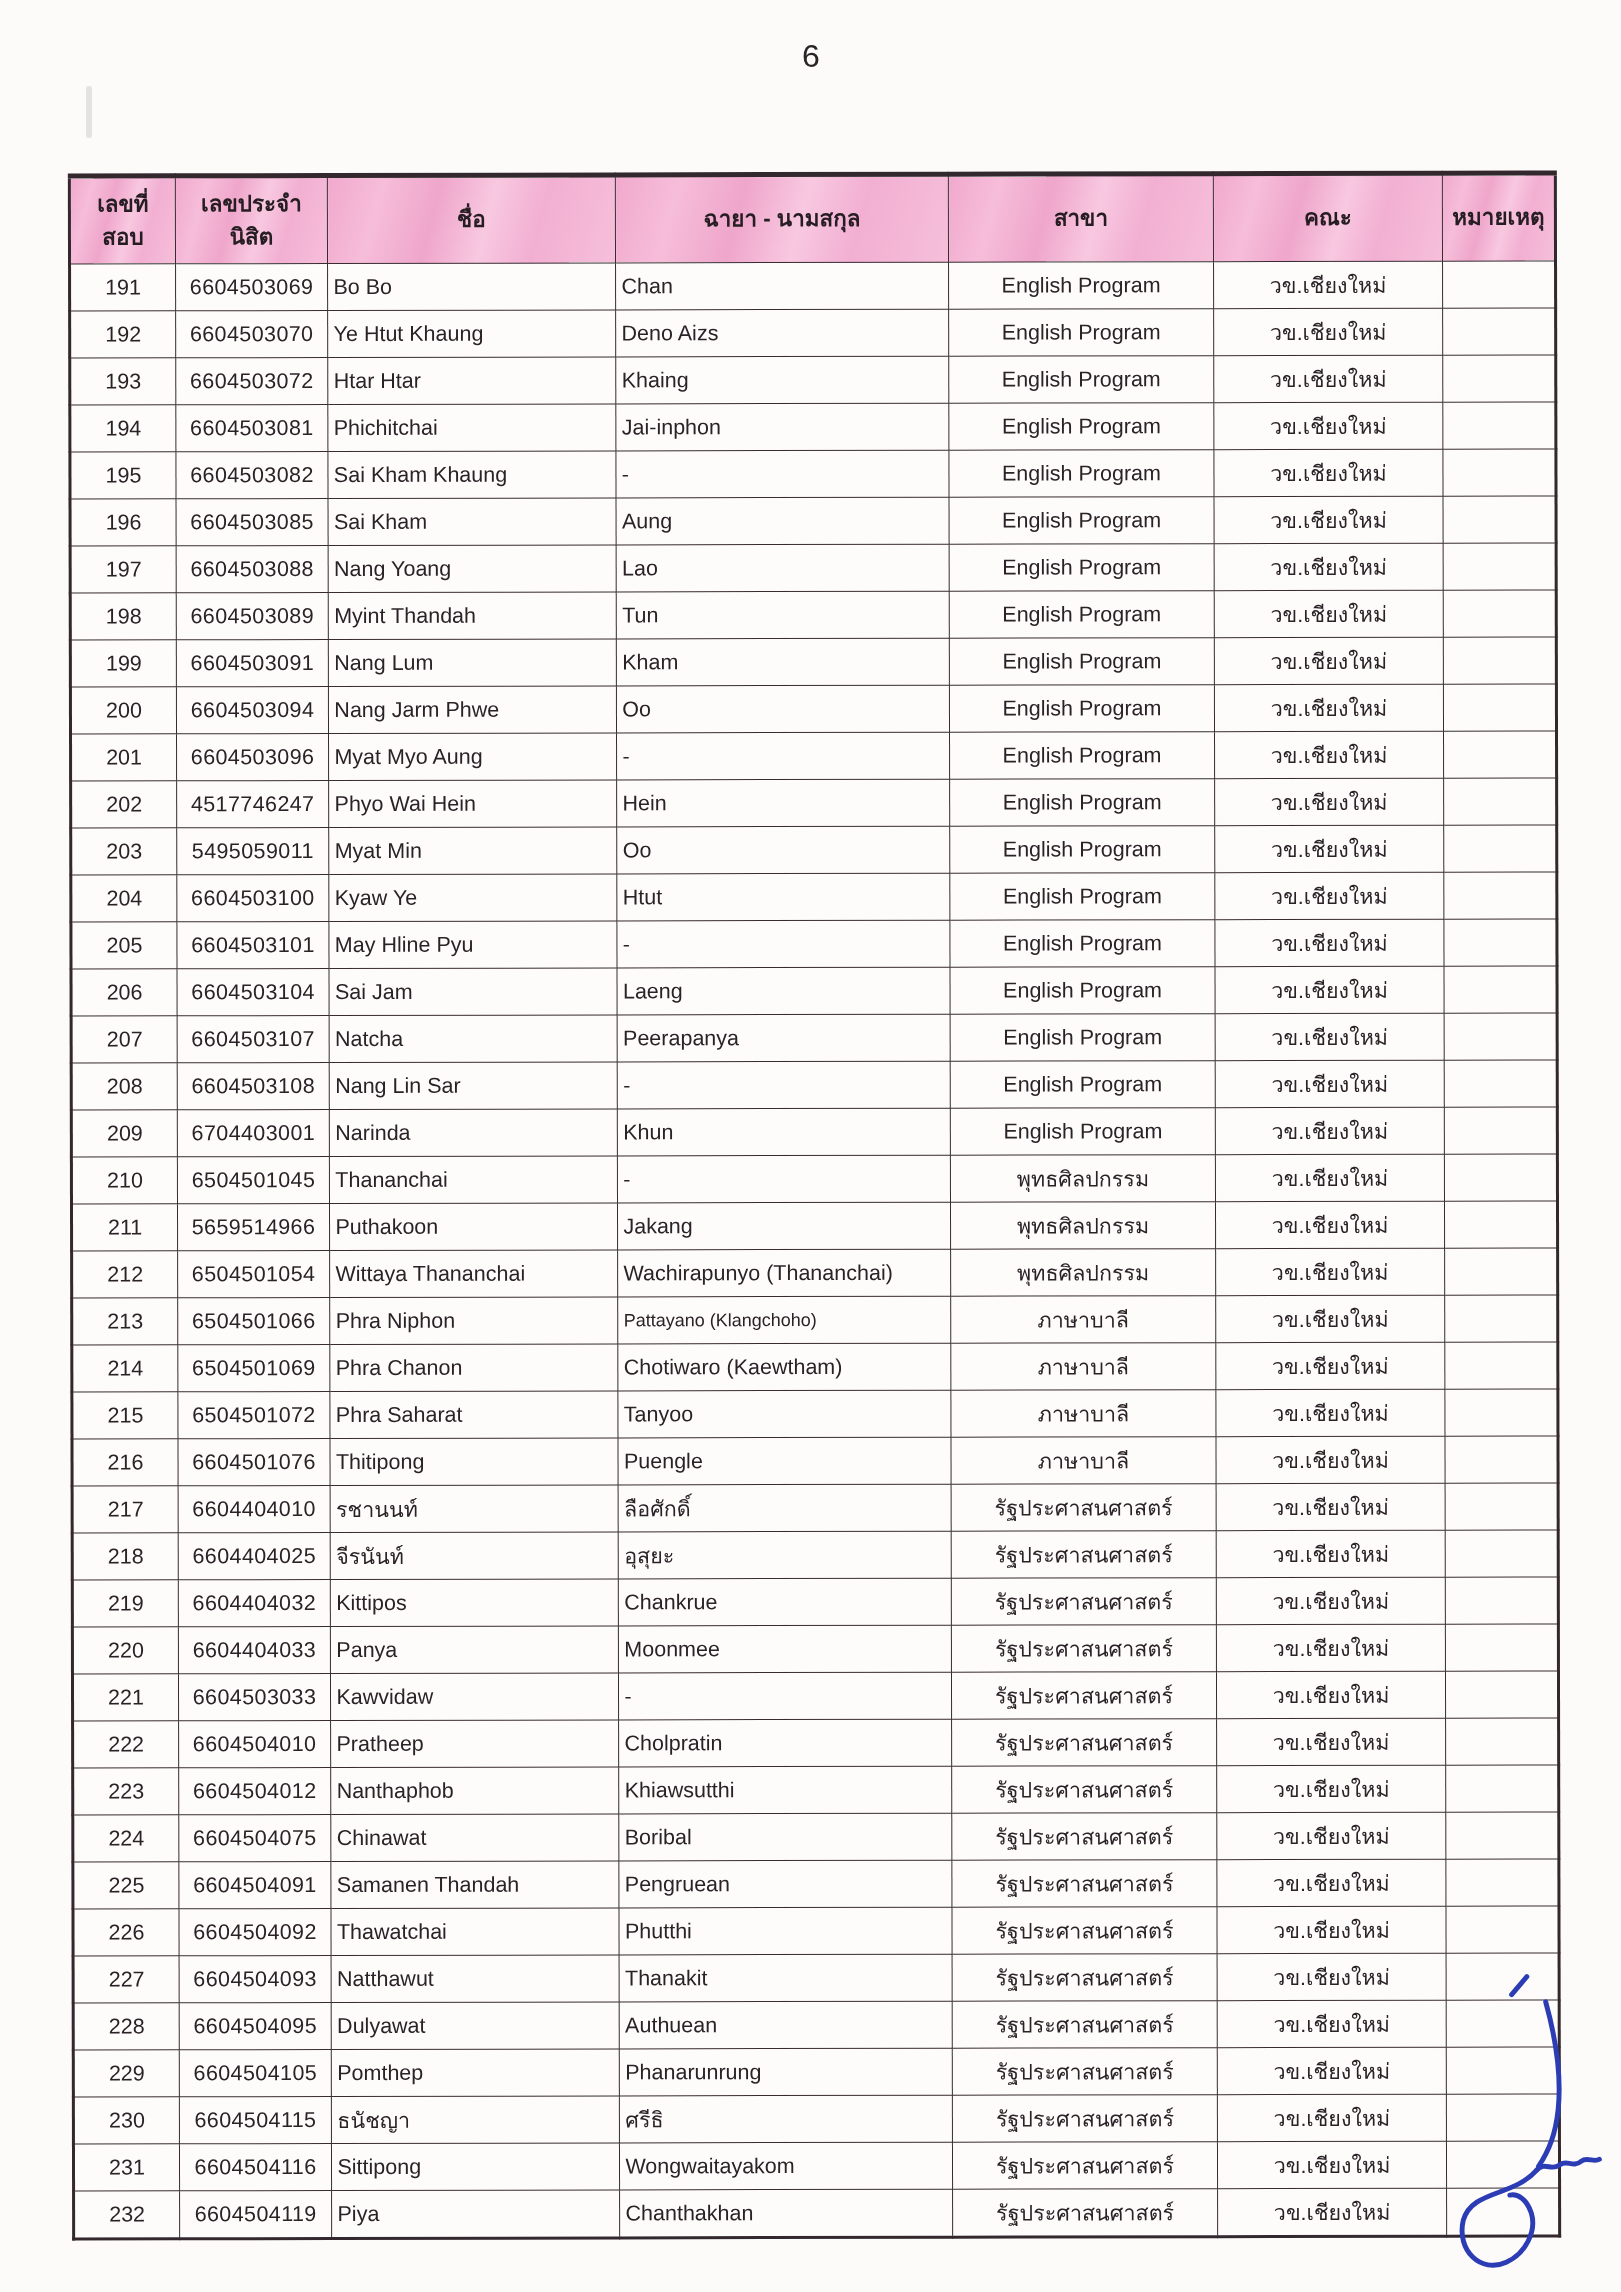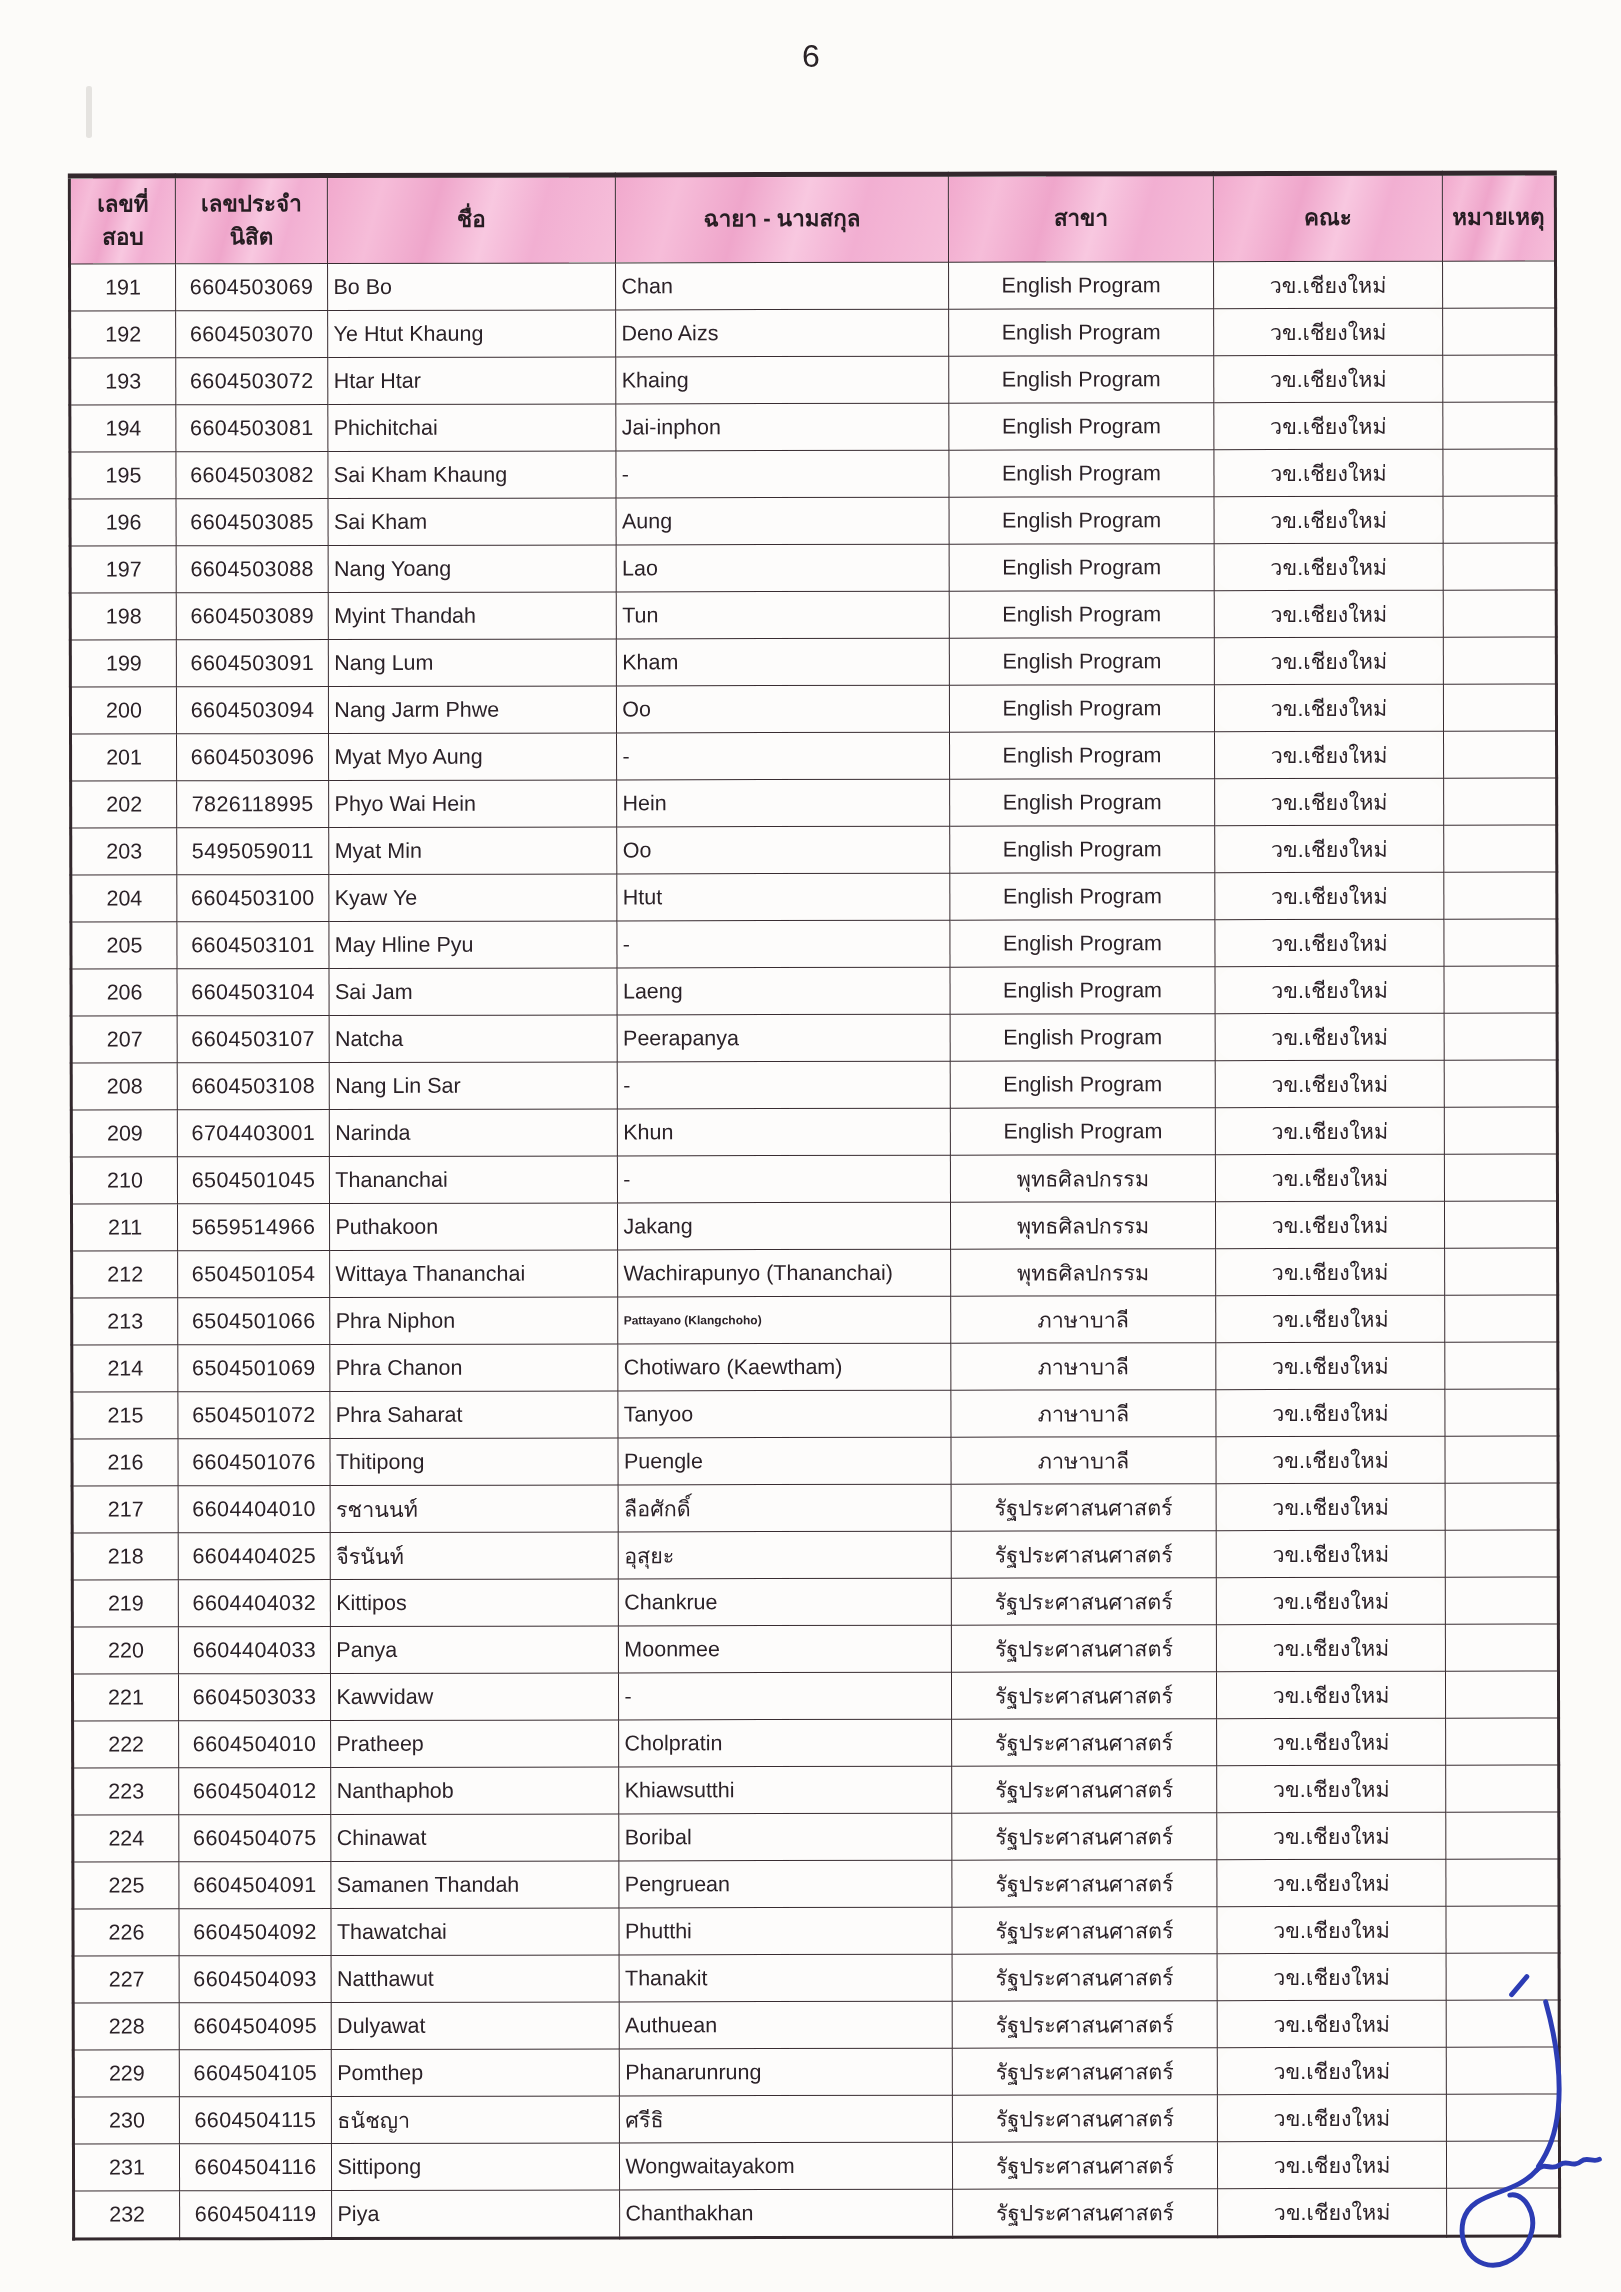--- a/index.html
+++ b/index.html
@@ -37,21 +37,21 @@
     text-align:center;white-space:pre-line;line-height:1.45;
     padding:0 3.6px;
   }
   .roster tbody td{
     height:46px;font-size:21.5px;color:#2b2228;
     background:#fdfcfb;padding:0 5.4px;
   }
   td.no,td.id,td.major,td.faculty,td.remark{text-align:center;}
   td.id{font-size:22.4px;letter-spacing:0.4px;}
   td.name,td.surname{text-align:left;padding-left:12.5px;}
-  td.surname.sm{font-size:12px;font-weight:bold;}
+  td.surname.sm{font-size:18px;}
   td.major{font-size:20.6px;}
   td.faculty{font-size:20.6px;border-radius:22px;}
   .signature{
     position:absolute;left:1379px;top:1957px;width:242px;height:333px;
     pointer-events:none;
   }
 </style>
 </head>
 <body>
 
@@ -179,21 +179,21 @@
           <td class="no">201</td>
           <td class="id">6604503096</td>
           <td class="name">Myat Myo Aung</td>
           <td class="surname">-</td>
           <td class="major">English Program</td>
           <td class="faculty">วข.เชียงใหม่</td>
           <td class="remark"></td>
         </tr>
         <tr>
           <td class="no">202</td>
-          <td class="id">7826118995</td>
+          <td class="id">4517746247</td>
           <td class="name">Phyo Wai Hein</td>
           <td class="surname">Hein</td>
           <td class="major">English Program</td>
           <td class="faculty">วข.เชียงใหม่</td>
           <td class="remark"></td>
         </tr>
         <tr>
           <td class="no">203</td>
           <td class="id">5495059011</td>
           <td class="name">Myat Min</td>

